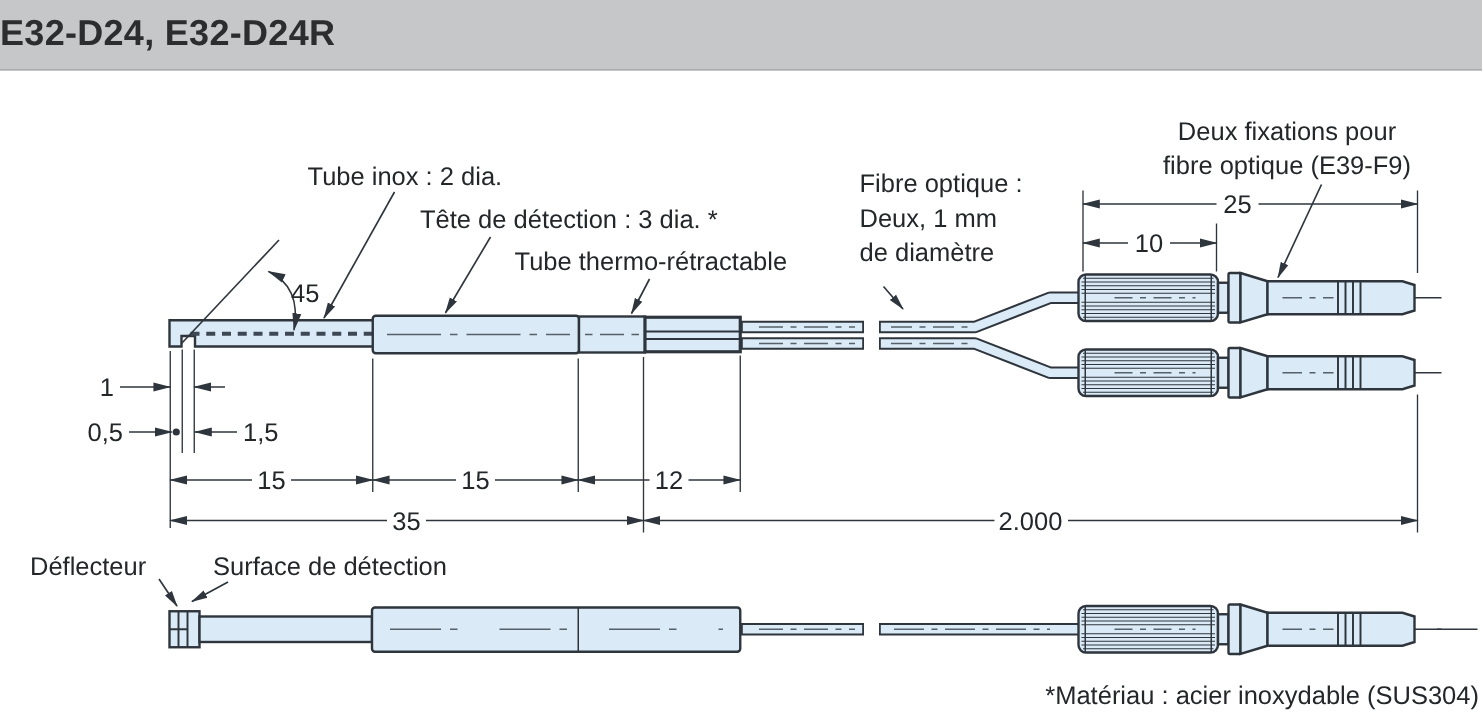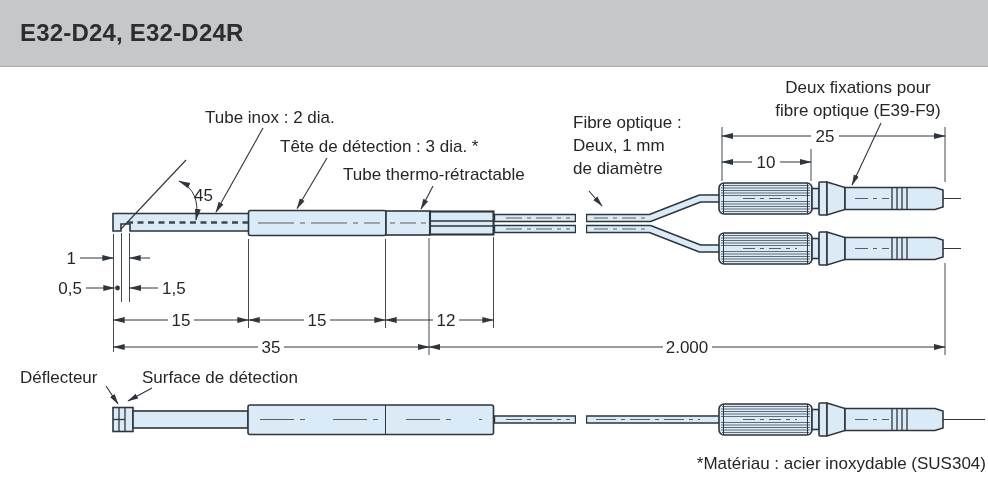--- a/index.html
+++ b/index.html
@@ -1,23 +1,23 @@
 <!DOCTYPE html>
 <html><head>
 <meta charset="utf-8">
 <style>
   html,body{margin:0;padding:0;}
   body{
     width:988px;height:481px;position:relative;overflow:hidden;
     background:#ffffff;font-family:"Liberation Sans", sans-serif;
   }
   .title-bar{
-    position:absolute;left:0;top:0;width:988px;height:67px;
+    position:absolute;left:0;top:0;width:988px;height:47px;
     background:#c6c7c9;border-bottom:1px solid #a9abad;
-    display:flex;align-items:center;box-sizing:border-box;padding-left:20px;
+    display:flex;align-items:center;box-sizing:border-box;
   }
   .title-bar h1{
     margin:0;font-size:24px;font-weight:bold;color:#2b2d2f;letter-spacing:.2px;
   }
   svg{position:absolute;left:0;top:0;}
   
   .part   {fill:#daeaf6;stroke:#2e353d;stroke-width:1.6;}
   .partTk {fill:#daeaf6;stroke:#2e353d;stroke-width:2.1;}
   .edge   {stroke:#2e353d;stroke-width:1;fill:none;}
   .edgeTk {stroke:#2e353d;stroke-width:1.3;fill:none;}

